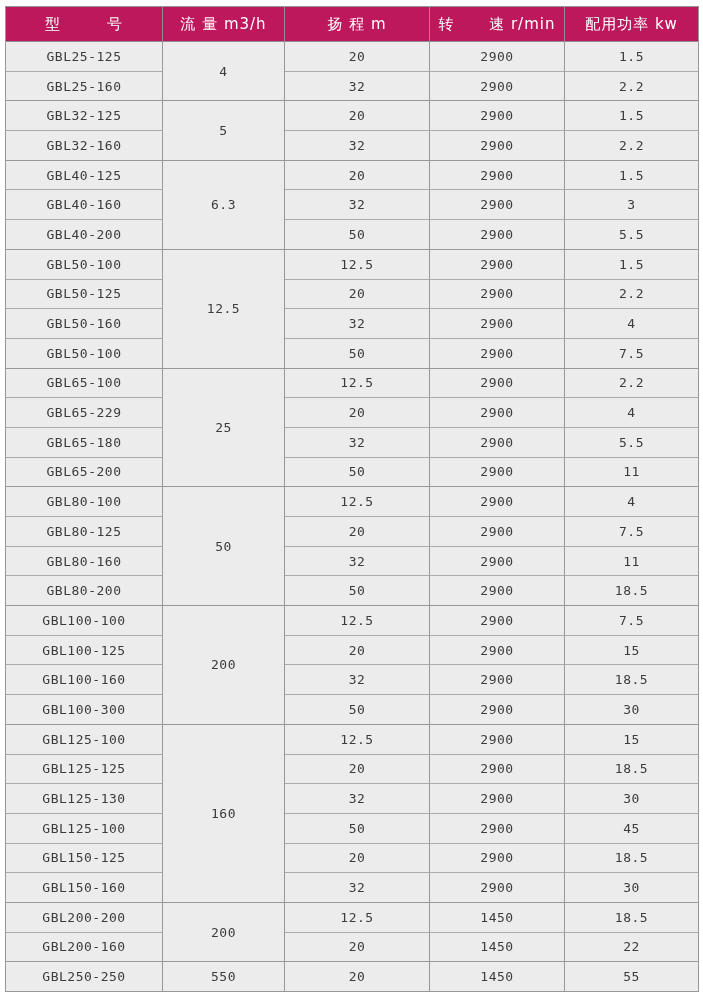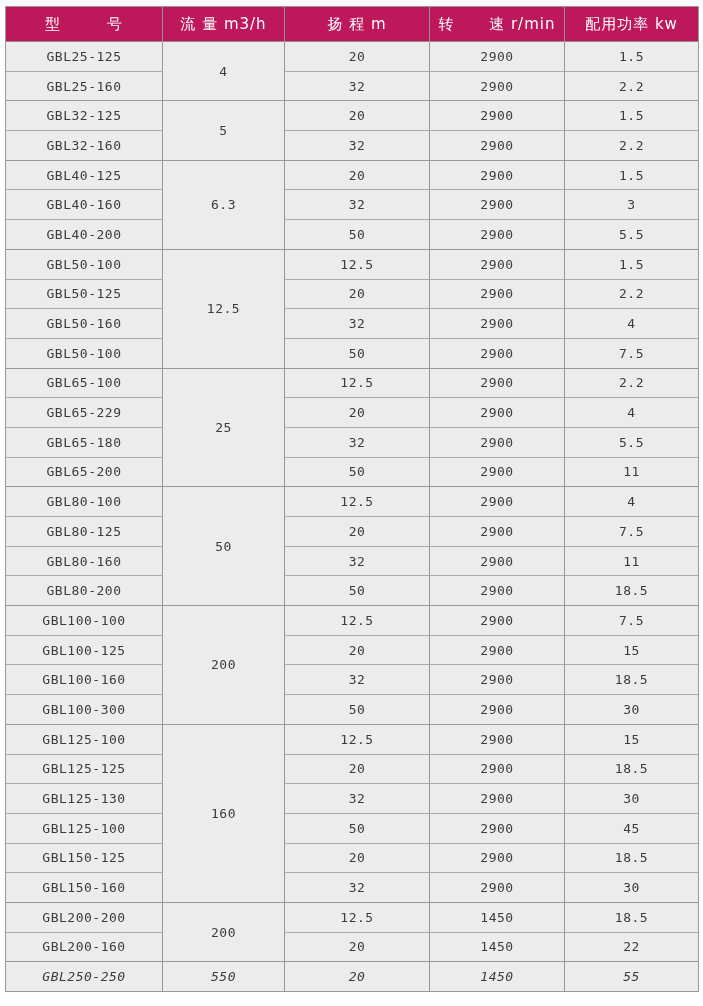--- a/index.html
+++ b/index.html
@@ -49,21 +49,20 @@
     letter-spacing: 0.5px;
   }
   td.group-end {
     border-bottom-color: #989898;
   }
   tr > *:last-child {
     border-right: none;
   }
   tbody tr:last-child td {
     border-bottom: none;
-    font-style: italic;
   }
 </style>
 </head>
 <body>
 
 <div class="page">
   <table class="spec-table">
     <colgroup>
       <col style="width:157px">
       <col style="width:122px">

